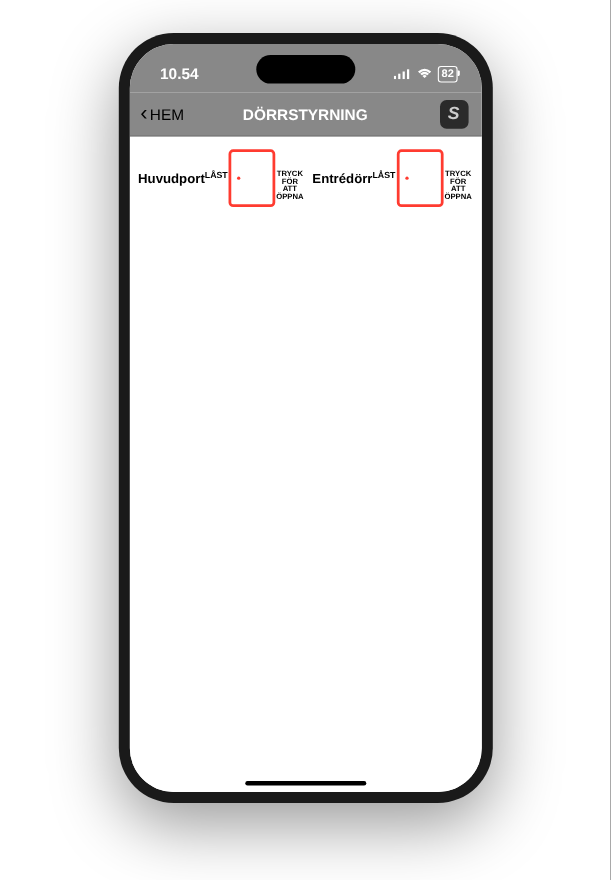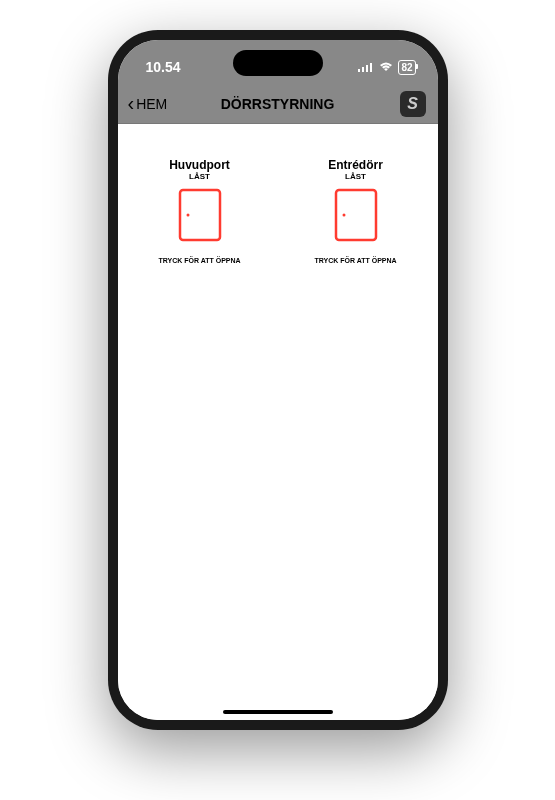--- a/index.html
+++ b/index.html
@@ -125,21 +125,21 @@
       font-size: 20px;
       margin-right: 2px;
     }
     
     .nav-title {
       position: absolute;
       left: 50%;
       transform: translateX(-50%);
       font-size: 14px;
       font-weight: 700;
-      color: #000000;
+      color: #ffffff;
     }
     
     .logo-icon {
       position: absolute;
       right: 12px;
       width: 26px;
       height: 26px;
       background: #2a2a2a;
       border-radius: 6px;
       display: flex;
@@ -158,25 +158,23 @@
     }
     
     .door-grid {
       display: flex;
       gap: 4px;
     }
     
     .door-card {
       flex: 1;
       display: flex;
-      flex-direction: column;
       align-items: center;
       cursor: pointer;
       padding: 2px;
-      margin-top: 24px;
     }
     
     .door-name {
       font-size: 12px;
       font-weight: 700;
       color: #000;
       white-space: nowrap;
     }
     
     .door-status {

